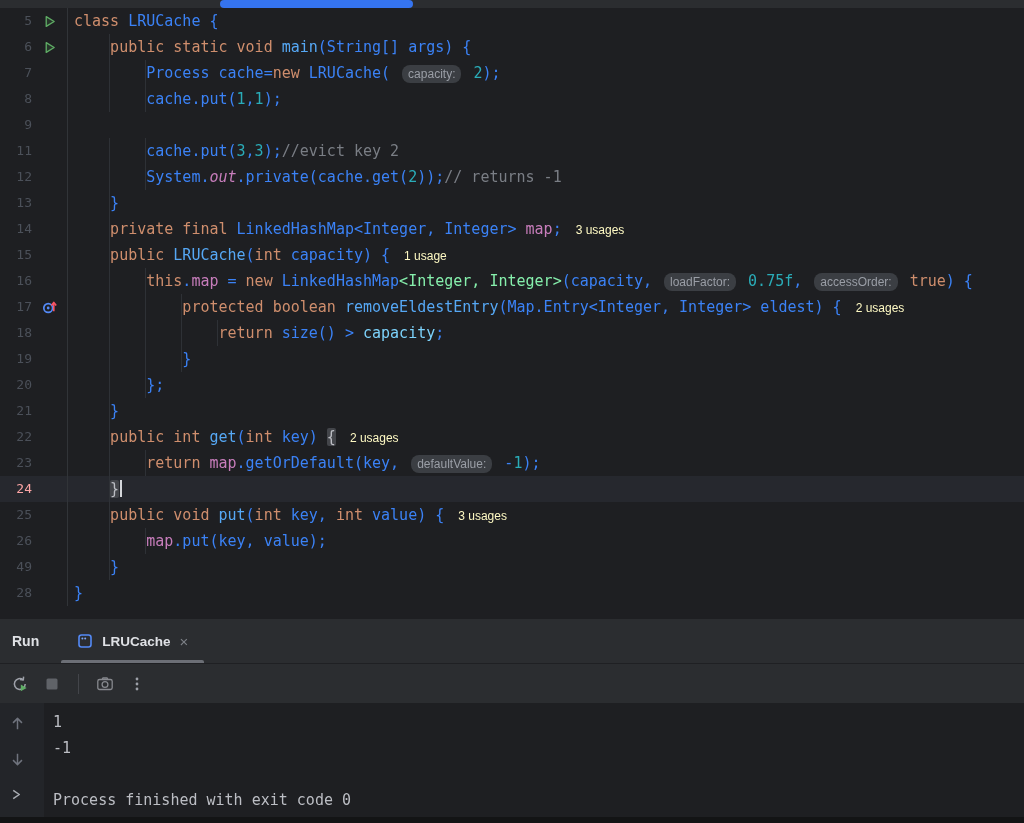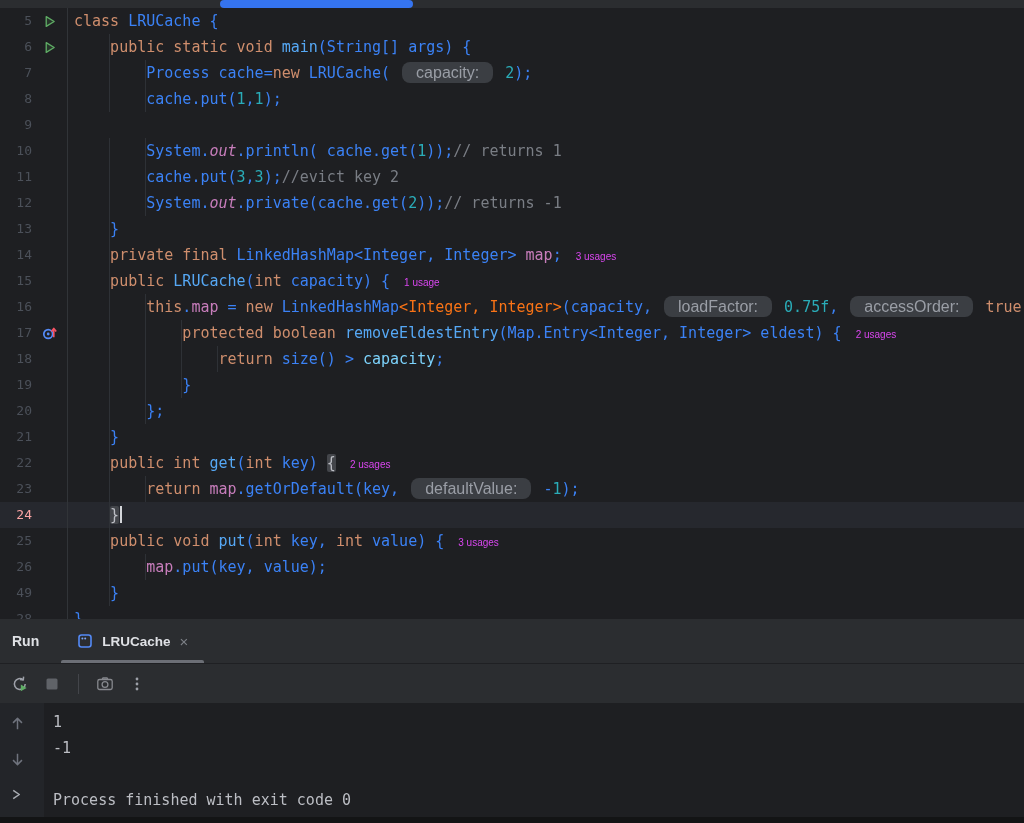--- a/index.html
+++ b/index.html
@@ -25,25 +25,25 @@
     background-image:repeating-linear-gradient(to right,
       transparent, transparent calc(4ch - 1px), #2e3136 calc(4ch - 1px), #2e3136 4ch); }
   .tk-kw { color:#cf8e6d; }
   .tk-pl { color:#3b82f6; }
   .tk-nm { color:#2aacb8; }
   .tk-mt { color:#56a8f5; }
   .tk-fd { color:#c77dbb; }
   .tk-fi { color:#c77dbb; font-style:italic; }
   .tk-fu { color:#7dd3fc; text-underline-offset:3px; }
   .tk-cm { color:#7a7e85; }
-  .tk-dm { color:#f97316;text-align:right; }
+  .tk-dm { color:#86efac;text-align:right; }
   .tk-bh { background:#43454a; border-radius:2px; color:#bcbec4; }
   .tk-in { background:#3b3e43; color:#9a9ea6; font-family:"Liberation Sans",sans-serif;
-           font-size:16px; padding:2px 14px; border-radius:8px; margin:0 3px; }
-  .usage { font-family:"Liberation Sans",sans-serif; font-size:10px; color:#d946ef; margin-left:14px; }
+           font-size:12px; padding:2px 6px; border-radius:8px; margin:0 3px; }
+  .usage { font-family:"Liberation Sans",sans-serif; font-size:12px; color:#fef9c3; margin-left:14px; }
   .caret { display:inline-block; width:2px; height:17px; background:#d4d6da;
            vertical-align:-3px; margin-left:1px; }
 
   
   .run-header { height:44px; background:#2b2d30; display:flex; align-items:center; position:relative; }
   .run-title { color:#dfe1e5; font-size:14px; font-weight:bold; margin-left:12px; }
   .run-tab { margin-left:22px; height:100%; display:flex; align-items:center; gap:7px;
              padding:0 14px; position:relative; cursor:default; }
   .run-tab .tab-underline { position:absolute; left:0; right:0; bottom:0; height:3px;
              background:#6c6f76; border-radius:2px 2px 0 0; }
@@ -75,21 +75,20 @@
   <div>
       <div class="line"><div class="gutter"><span class="lnum">5</span><span class="gicon"><svg width="15" height="15" viewBox="0 0 16 16">
               <path d="M4.5 2.8 L13 8 L4.5 13.2 Z" fill="rgba(95,173,101,0.15)" stroke="#5fad65" stroke-width="1.4" stroke-linejoin="round"></path>
             </svg></span></div><div class="code"><span class="tk-kw">class</span><span class="tk-pl"> LRUCache {</span></div></div>
       <div class="line"><div class="gutter"><span class="lnum">6</span><span class="gicon"><svg width="15" height="15" viewBox="0 0 16 16">
               <path d="M4.5 2.8 L13 8 L4.5 13.2 Z" fill="rgba(95,173,101,0.15)" stroke="#5fad65" stroke-width="1.4" stroke-linejoin="round"></path>
             </svg></span></div><div class="code"><span class="indent" style="width: 4ch;"></span><span class="tk-kw">public static void</span><span class="tk-pl"> </span><span class="tk-mt">main</span><span class="tk-pl">(String[] args) {</span></div></div>
       <div class="line"><div class="gutter"><span class="lnum">7</span><span class="gicon"></span></div><div class="code"><span class="indent" style="width: 8ch;"></span><span class="tk-pl">Process cache=</span><span class="tk-kw">new</span><span class="tk-pl"> LRUCache( </span><span class="tk-in">capacity:</span><span class="tk-nm"> 2</span><span class="tk-pl">);</span></div></div>
       <div class="line"><div class="gutter"><span class="lnum">8</span><span class="gicon"></span></div><div class="code"><span class="indent" style="width: 8ch;"></span><span class="tk-pl">cache.put(</span><span class="tk-nm">1</span><span class="tk-pl">,</span><span class="tk-nm">1</span><span class="tk-pl">);</span></div></div>
       <div class="line"><div class="gutter"><span class="lnum">9</span><span class="gicon"></span></div></div>
-      <div class="line"><div class="gutter"><span class="lnum">10</span><span class="gicon"></span></div><div class="code"><span class="indent" style="width: 8ch;"></span><span class="tk-pl">System.</span><span class="tk-fi">out</span><span class="tk-pl">.println( cache.get(</span><span class="tk-nm">1</span><span class="tk-pl">));</span><span class="tk-cm">// returns 1</span></div></div>
       <div class="line"><div class="gutter"><span class="lnum">11</span><span class="gicon"></span></div><div class="code"><span class="indent" style="width: 8ch;"></span><span class="tk-pl">cache.put(</span><span class="tk-nm">3</span><span class="tk-pl">,</span><span class="tk-nm">3</span><span class="tk-pl">);</span><span class="tk-cm">//evict key 2</span></div></div>
       <div class="line"><div class="gutter"><span class="lnum">12</span><span class="gicon"></span></div><div class="code"><span class="indent" style="width: 8ch;"></span><span class="tk-pl">System.</span><span class="tk-fi">out</span><span class="tk-pl">.private(cache.get(</span><span class="tk-nm">2</span><span class="tk-pl">));</span><span class="tk-cm">// returns -1</span></div></div>
       <div class="line"><div class="gutter"><span class="lnum">13</span><span class="gicon"></span></div><div class="code"><span class="indent" style="width: 4ch;"></span><span class="tk-pl">}</span></div></div>
       <div class="line"><div class="gutter"><span class="lnum">14</span><span class="gicon"></span></div><div class="code"><span class="indent" style="width: 4ch;"></span><span class="tk-kw">private final</span><span class="tk-pl"> LinkedHashMap&lt;Integer, Integer&gt; </span><span class="tk-fd">map</span><span class="tk-pl">;</span><span class="usage">3 usages</span></div></div>
       <div class="line"><div class="gutter"><span class="lnum">15</span><span class="gicon"></span></div><div class="code"><span class="indent" style="width: 4ch;"></span><span class="tk-kw">public</span><span class="tk-pl"> </span><span class="tk-mt">LRUCache</span><span class="tk-pl">(</span><span class="tk-kw">int</span><span class="tk-pl"> capacity) {</span><span class="usage">1 usage</span></div></div>
       <div class="line"><div class="gutter"><span class="lnum">16</span><span class="gicon"></span></div><div class="code"><span class="indent" style="width: 8ch;"></span><span class="tk-kw">this</span><span class="tk-pl">.</span><span class="tk-fd">map</span><span class="tk-pl"> = </span><span class="tk-kw">new</span><span class="tk-pl"> LinkedHashMap</span><span class="tk-dm">&lt;Integer, Integer&gt;</span><span class="tk-pl">(capacity, </span><span class="tk-in">loadFactor:</span><span class="tk-nm"> 0.75f</span><span class="tk-pl">, </span><span class="tk-in">accessOrder:</span><span class="tk-kw"> true</span><span class="tk-pl">) {</span></div></div>
       <div class="line"><div class="gutter"><span class="lnum">17</span><span class="gicon"><svg width="16" height="16" viewBox="0 0 16 16">
               <circle cx="6.2" cy="9" r="4.4" fill="none" stroke="#548af7" stroke-width="1.7"></circle>
               <circle cx="6.2" cy="9" r="1.4" fill="#548af7"></circle>
               <path d="M11.8 12.2 L11.8 4.6" stroke="#f75464" stroke-width="1.6" fill="none"></path>

